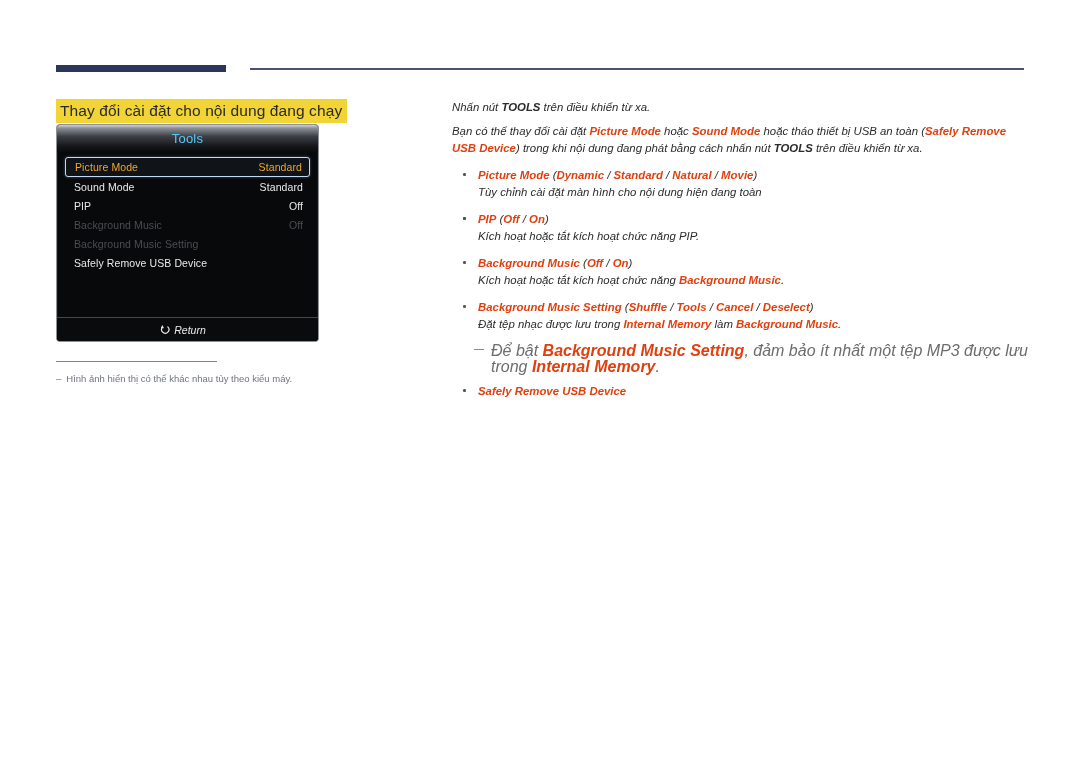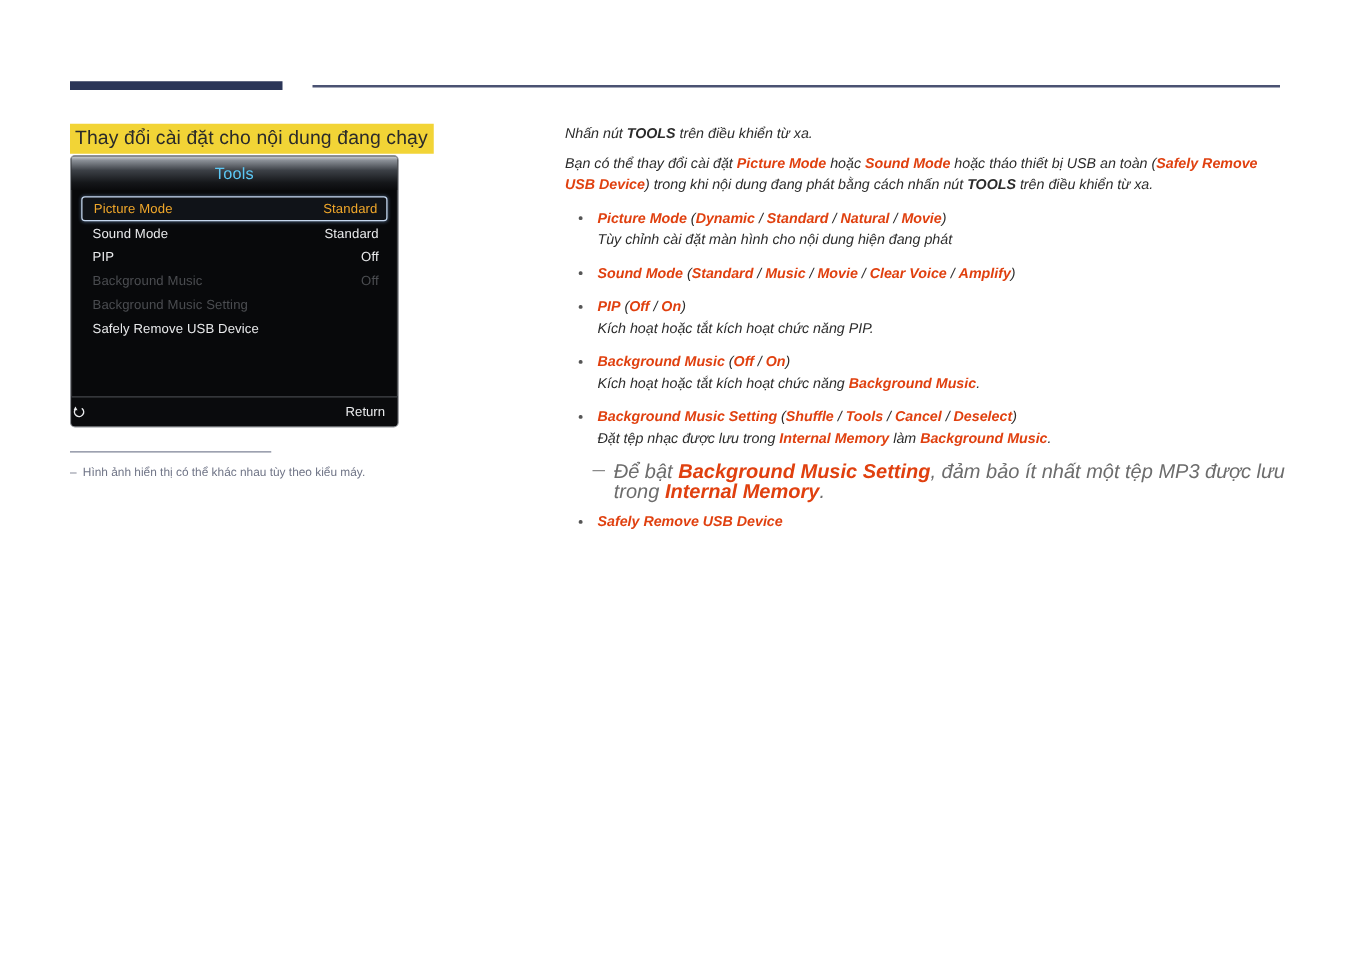--- a/index.html
+++ b/index.html
@@ -93,23 +93,24 @@
   .osd-row.selected .osd-value { color: #f0a72a; }
   .osd-row.disabled .osd-label,
   .osd-row.disabled .osd-value { color: #4b4d51; }
   .osd-label { white-space: nowrap; }
   .osd-value { white-space: nowrap; color: #e9eaec; }
   .osd-footer {
     position: absolute; left: 0; right: 0; bottom: 0;
     height: 24px;
     border-top: 1px solid #43464b;
     background: #0a0b0d;
-    display: flex; align-items: center; justify-content: space-between;
+    display: flex; align-items: center; justify-content: center;
     padding-right: 10px;
     gap: 4px;
+    font-style: italic;
   }
   .osd-footer .ret-label {
     color: #e9eaec; font-size: 10.5px;
   }
   .ret-icon { display: inline-block; width: 11px; height: 11px; line-height: 0; }
 
   
   .fn-rule {
     position: absolute; left: 56px; top: 361px;
     width: 161px; height: 1px; background: #7e8396;
@@ -241,26 +242,25 @@
 
     <p class="para"><span>Nhấn nút </span><b>TOOLS</b><span> trên điều khiển từ xa.</span></p>
 
     <p class="para tight"><span>Bạn có thể thay đổi cài đặt </span><span class="hl">Picture Mode</span><span> hoặc </span><span class="hl">Sound Mode</span><span> hoặc tháo thiết bị USB an toàn (</span><span class="hl">Safely Remove USB Device</span><span>) trong khi nội dung đang phát bằng cách nhấn nút </span><b>TOOLS</b><span> trên điều khiển từ xa.</span></p>
 
     <ul class="bullets">
 
       <li class="bullet">
         <span class="dot"></span>
         <span class="b-head"><span class="hl">Picture Mode</span><span> (</span><span class="hl">Dynamic</span><span> / </span><span class="hl">Standard</span><span> / </span><span class="hl">Natural</span><span> / </span><span class="hl">Movie</span><span>)</span></span>
-        <span class="b-desc">Tùy chỉnh cài đặt màn hình cho nội dung hiện đang phát</span>
-      </li>
-
-      <li class="bullet">
-        <span class="dot"></span>
-        <span class="b-head"><span class="hl">Sound Mode</span><span> (</span><span class="hl">Standard</span><span> / </span><span class="hl">Music</span><span> / </span><span class="hl">Movie</span><span> / </span><span class="hl">Clear Voice</span><span> / </span><span class="hl">Amplify</span><span>)</span></span>
+        <span class="b-desc">Tùy chỉnh cài đặt màn hình cho nội dung hiện đang toàn</span>
+      </li>
+
+      <li class="bullet">
+        <span class="dot"></span>
       </li>
 
       <li class="bullet">
         <span class="dot"></span>
         <span class="b-head"><span class="hl">PIP</span><span> (</span><span class="hl">Off</span><span> / </span><span class="hl">On</span><span>)</span></span>
         <span class="b-desc">Kích hoạt hoặc tắt kích hoạt chức năng PIP.</span>
       </li>
 
       <li class="bullet">
         <span class="dot"></span>

